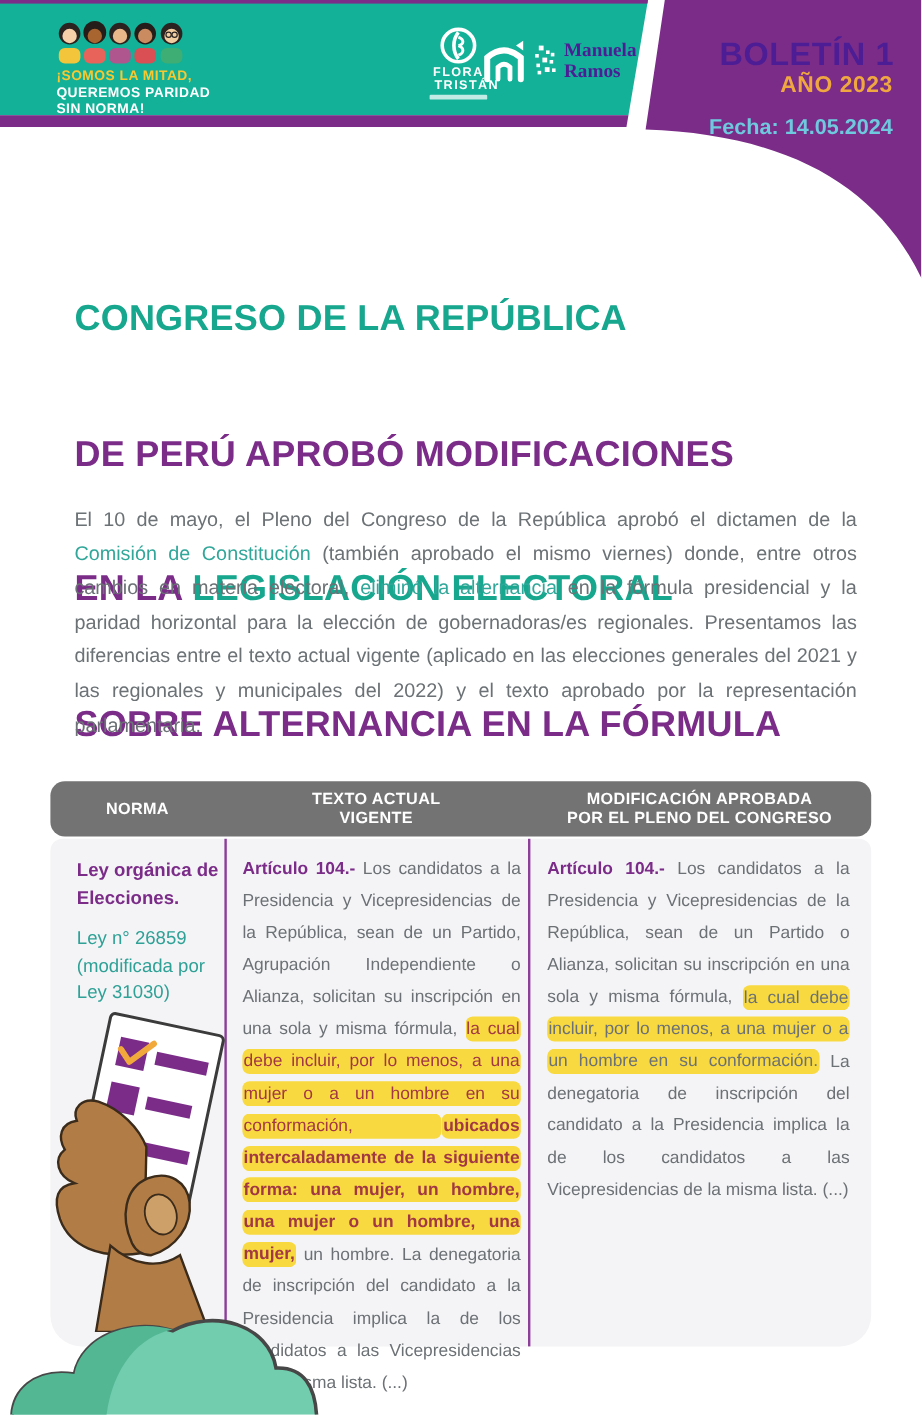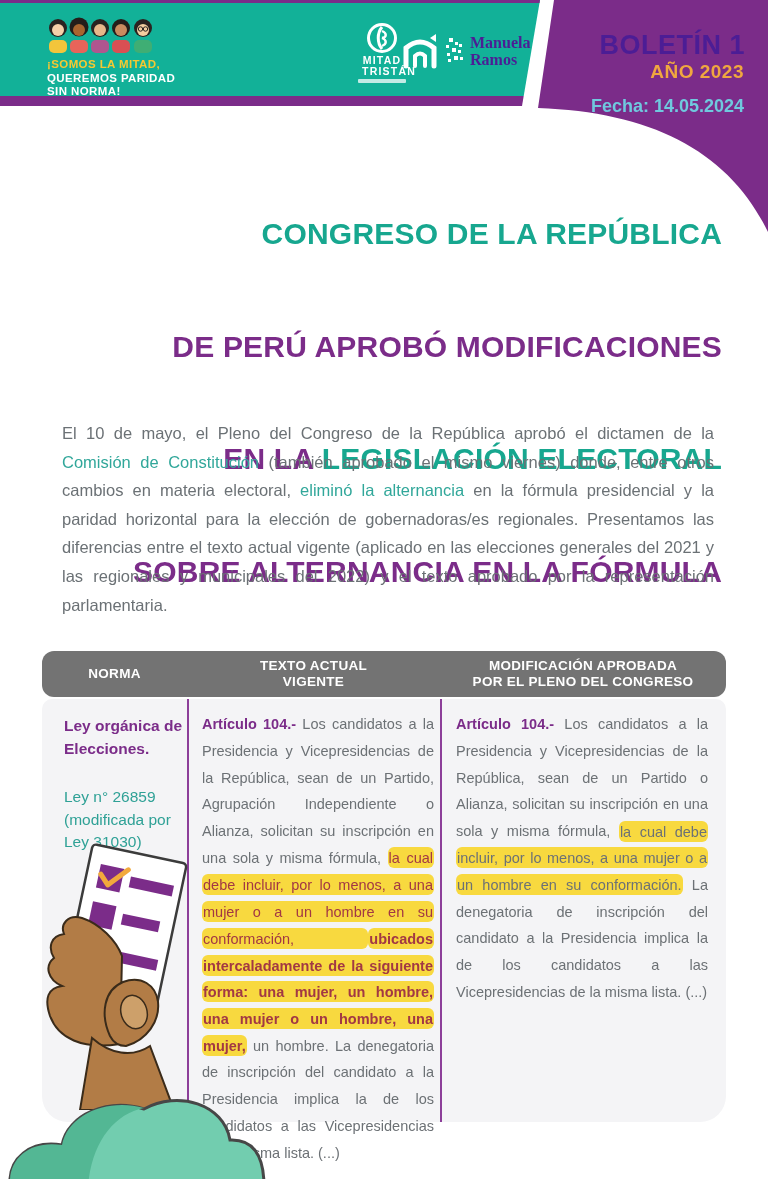--- a/index.html
+++ b/index.html
@@ -20,39 +20,39 @@
   .flora .nm{font-size:10.5px;font-weight:700;letter-spacing:1.2px;line-height:11px;}
   .flora .nm2{margin-left:14px;}
   .flora .bar{width:48px;height:4px;background:rgba(255,255,255,.75);margin:2px auto 0;border-radius:1px;}
   .manuela{position:absolute;left:402px;top:30px;display:flex;align-items:center;color:#4c1d95;}
   .manuela .txt{font-family:"Liberation Serif","DejaVu Serif",serif;font-weight:700;
                 font-size:16px;line-height:17px;margin-left:4px;}
   .bul-title{position:absolute;right:23px;top:30px;color:#4c1d95;font-weight:700;font-size:27px;letter-spacing:.5px;}
   .bul-year{position:absolute;right:24px;top:61px;color:#f0a73f;font-weight:700;font-size:19px;letter-spacing:.5px;}
   .bul-date{position:absolute;right:24px;top:96px;color:#6fc9de;font-weight:700;font-size:18px;}
   
-  .title{position:absolute;left:62px;top:140px;width:660px;font-weight:700;font-size:30px;
-         line-height:37.5px;letter-spacing:.2px;white-space:pre-wrap;text-align:right;}
+  .title{position:absolute;left:62px;top:172px;width:660px;font-weight:700;font-size:30px;
+         line-height:37.5px;letter-spacing:.2px;white-space:pre-wrap;}
   .seg-tt{color:#17a78f;} .seg-tp{color:#7b2c89;}
   
   .intro{position:absolute;left:62px;top:419px;width:652px;font-size:16.5px;line-height:28.6px;
          text-align:justify;color:#6b7175;}
   .seg-teal{color:#31a79a;}
   
   .thead{position:absolute;left:42px;top:651px;width:684px;height:46px;background:#737373;
          border-radius:12px;display:flex;align-items:center;color:#ffffff;}
   .thcell{text-align:center;font-weight:700;font-size:13.5px;line-height:16px;letter-spacing:.3px;}
   .thc1{width:145px;} .thc2{width:253px;} .thc3{width:286px;}
   .card{position:absolute;left:42px;top:699px;width:684px;height:423px;background:#f4f4f6;
         border-radius:10px 10px 26px 26px;}
   .vdiv{position:absolute;top:0;width:2px;height:100%;background:#8c3e99;}
   .vdiv1{left:145px;} .vdiv2{left:398px;}
   .norma{position:absolute;left:22px;top:16px;width:124px;font-size:15.5px;line-height:22.5px;}
   .norma .law{color:#7b2c89;font-weight:700;}
-  .norma .ref{color:#2fa196;margin-top:26px;}
+  .norma .ref{color:#2fa196;margin-top:12px;}
   .legal{position:absolute;top:12px;font-size:14.5px;line-height:26.8px;text-align:justify;color:#6c7175;}
   .colA{left:160px;width:232px;} .colB{left:414px;width:252px;}
   .seg-lead{color:#7b2c89;font-weight:700;}
   .seg-hl,.seg-hlred,.seg-hlredb{background:#f8d93f;border-radius:6px;padding:2.5px 1px;
       -webkit-box-decoration-break:clone;box-decoration-break:clone;}
   .seg-hlred{color:#a23844;} .seg-hlredb{color:#a23844;font-weight:700;}
   .seg-hl{color:#6c7175;}
   
   .hand-svg{position:absolute;left:22px;top:838px;width:172px;height:272px;z-index:3;}
   .cloud-svg{position:absolute;left:-8px;top:1046px;width:310px;height:140px;z-index:4;}
@@ -99,21 +99,21 @@
     <div>QUEREMOS PARIDAD</div>
     <div>SIN NORMA!</div>
   </div>
 
   <div class="flora">
     <svg width="34" height="34" viewBox="0 0 34 34" style="display:block;margin:0 auto;">
       <circle cx="17" cy="17" r="13.5" fill="none" stroke="#ffffff" stroke-width="3"></circle>
       <path d="M 17 6 C 12 12 12 22 17 28" fill="none" stroke="#ffffff" stroke-width="3"></path>
       <path d="M 17 10 C 22 12 22 16 17 17 M 17 17 C 22 19 22 23 17 25" fill="none" stroke="#ffffff" stroke-width="2.4"></path>
     </svg>
-    <div class="nm">MITAD</div>
+    <div class="nm">FLORA</div>
     <div class="nm nm2">TRISTÁN</div>
     <div class="bar"></div>
   </div>
 
   <div class="manuela">
     <svg width="64" height="42" viewBox="0 0 64 42">
       <path d="M 4 36 L 4 18 Q 18 6 32 18 L 32 36" fill="none" stroke="#ffffff" stroke-width="5" stroke-linecap="round"></path>
       <path d="M 13 36 L 13 26 Q 18 21 23 26 L 23 36" fill="none" stroke="#ffffff" stroke-width="4" stroke-linecap="round"></path>
       <path d="M 28 8 L 34 4 L 34 12" fill="#ffffff"></path>
       <g fill="#ffffff">

